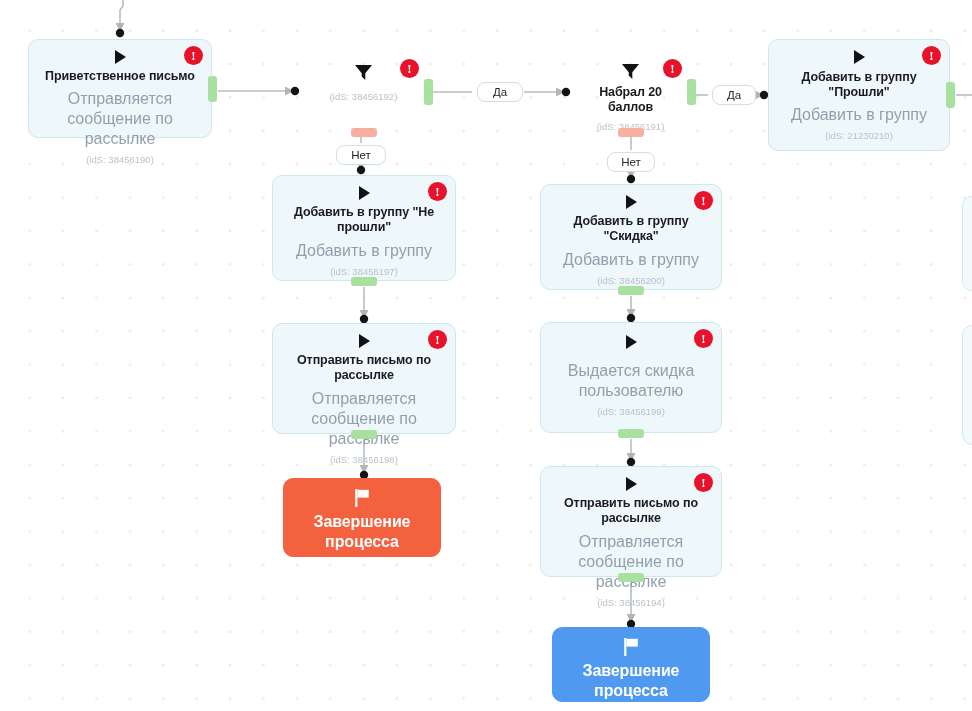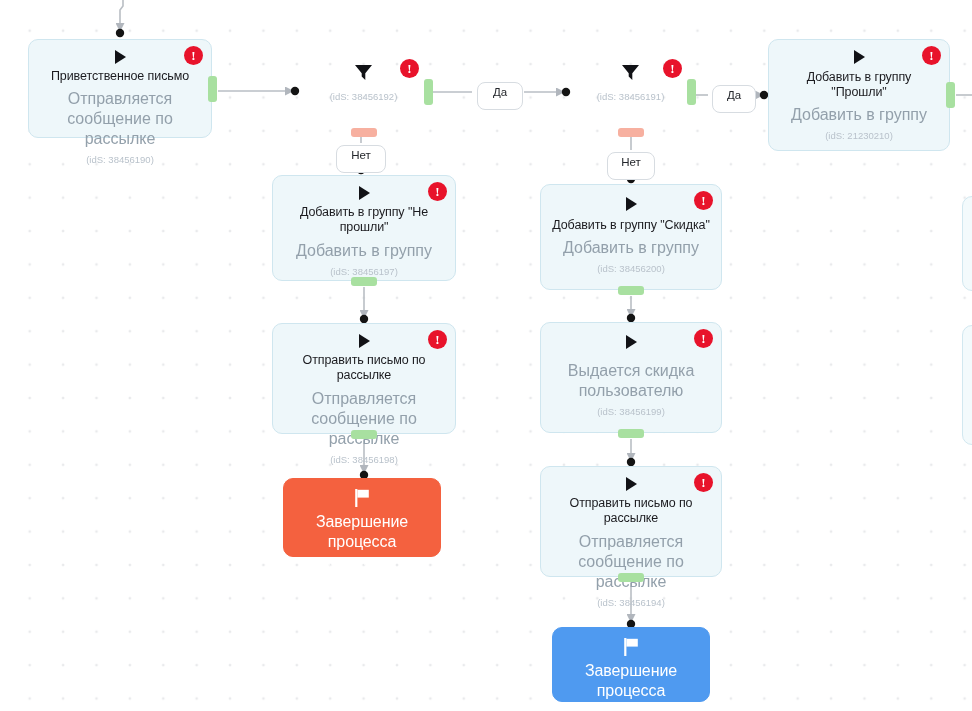--- a/index.html
+++ b/index.html
@@ -58,21 +58,21 @@
     line-height: 1;
     margin-top: 2px;
     margin-bottom: 5px;
     height: 18px;
     display: flex;
     align-items: center;
     justify-content: center;
   }
   .node-title {
     font-size: 12.5px;
-    font-weight: normal;
+    font-weight: bold;
     color: #1b1b1f;
     line-height: 1.22;
     letter-spacing: -0.1px;
   }
   .node-sub {
     font-size: 16px;
     color: #93a0ab;
     line-height: 1.25;
     margin-top: 5px;
   }
@@ -142,21 +142,21 @@
   .edge-label {
     position: absolute;
     box-sizing: border-box;
     background: #ffffff;
     border: 1px solid #d7dce1;
     border-radius: 8px;
     font-size: 11.5px;
     color: #23262b;
     text-align: center;
     line-height: 18px;
-    height: 28px;
+    height: 20px;
     padding: 0 10px;
     min-width: 44px;
   }
 
   
   .ghost-card {
     position: absolute;
     box-sizing: border-box;
     background: #f3fafc;
     border: 1px solid #d2e8f0;
@@ -252,20 +252,21 @@
         <div class="badge-alert">!</div>
         <div class="port port-right port-green"></div>
         <div class="port port-bottom port-red"></div>
       </div>
       <div class="node condition" style="left: 571px; top: 53px; width: 119px; height: 78px;">
         <span class="node-icon">
           <svg class="ico-filter" width="19" height="17" viewBox="0 0 19 17">
             <path d="M1 1 L18 1 L11.3 9.2 L11.3 16 L7.7 12.6 L7.7 9.2 Z" fill="#111216"></path>
           </svg>
         </span>
+        <div class="node-title">Набрал 20 баллов</div>
         <div class="node-id">(idS: 38456191)</div>
         <div class="badge-alert">!</div>
         <div class="port port-right port-green"></div>
         <div class="port port-bottom port-red"></div>
       </div>
       <div class="node action" style="left: 768px; top: 39px; width: 182px; height: 112px;">
         <span class="node-icon">
           <span class="ico-play"></span>
         </span>
         <div class="node-title">Добавить в группу "Прошли"</div>

